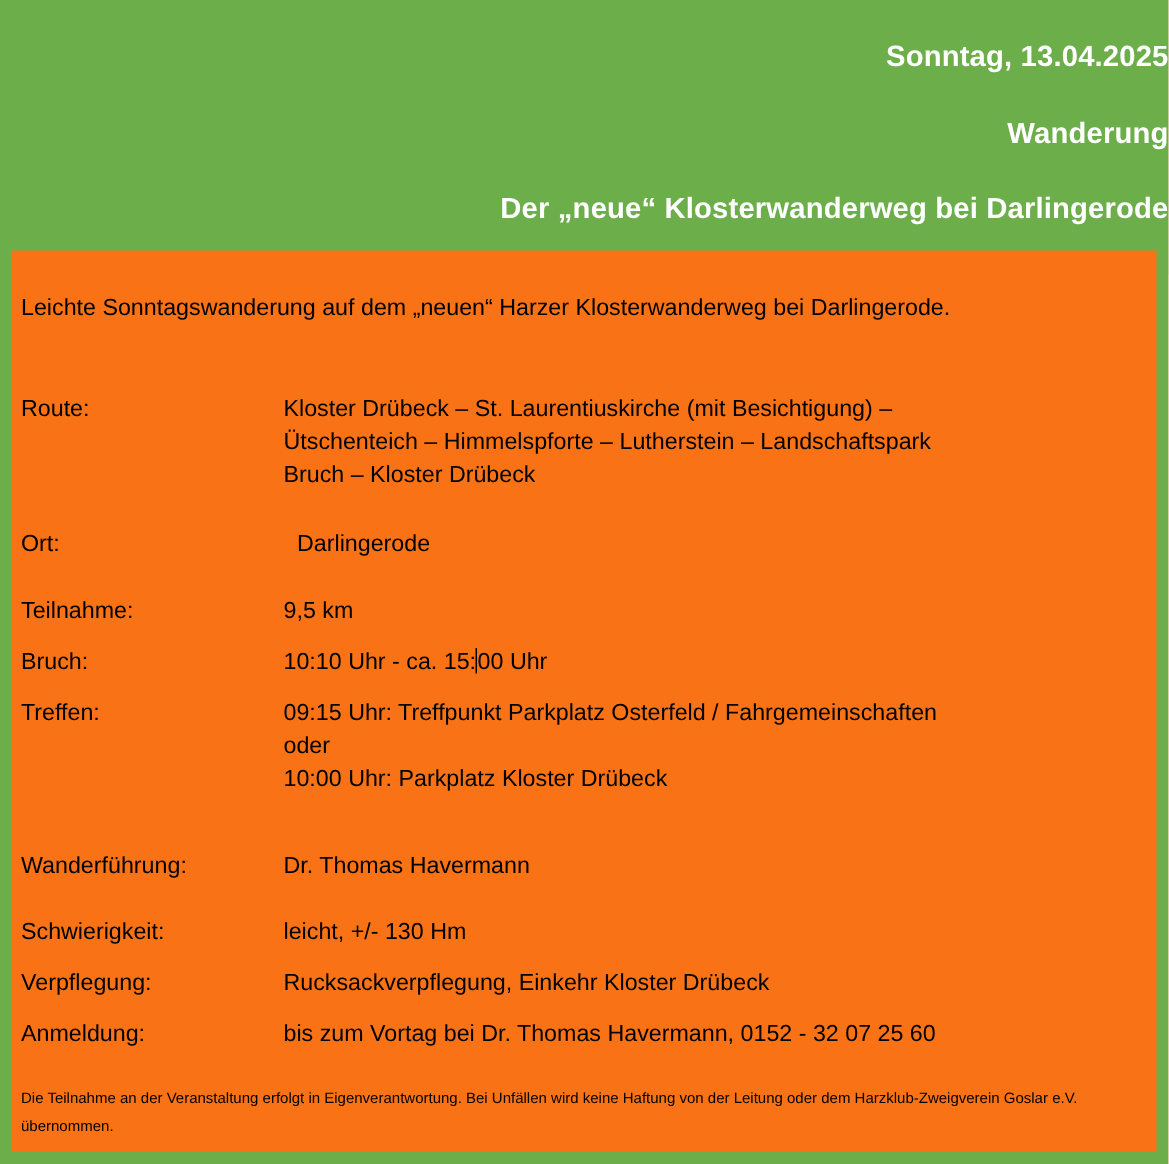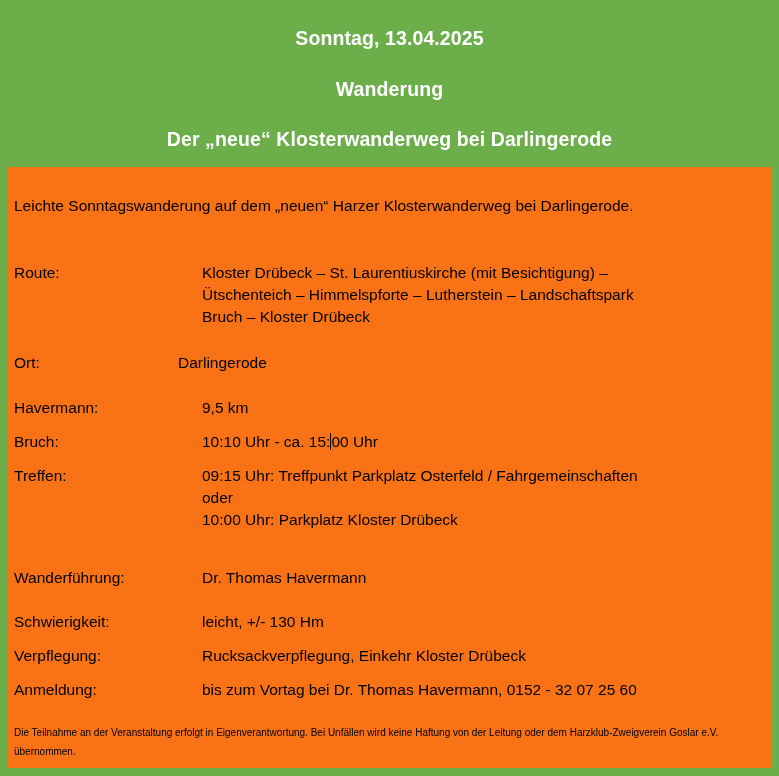--- a/index.html
+++ b/index.html
@@ -23,21 +23,21 @@
 
   
   .header {
     position: absolute;
     left: 0;
     top: 0;
     width: 779px;
     height: 183px;
     background: #6CAE4A;
     color: #ffffff;
-    text-align: center;
+    text-align: right;
     box-sizing: border-box;
   }
   .header-line {
     font-weight: bold;
     color: #ffffff;
     letter-spacing: 0.1px;
     line-height: 1.2;
   }
   .header-date {
     position: absolute;
@@ -97,22 +97,22 @@
     position: absolute;
     left: 0;
     top: 0;
     white-space: nowrap;
   }
   .row .value {
     position: absolute;
     top: 0;
     white-space: pre-line;
   }
-  .v-std  { left: 175px; margin-left: 13px; }
-  .v-ort  { left: 164px; }
+  .v-std  { left: 175px; }
+  .v-ort  { left: 184px; }
 
   .row-route  { top: 95px;  }
   .row-ort    { top: 185px; }
   .row-wege   { top: 230px; }
   .row-zeit   { top: 264px; }
   .row-treffen{ top: 298px; }
   .row-fuehr  { top: 400px; }
   .row-schwer { top: 444px; }
   .row-verpf  { top: 478px; }
   .row-anm    { top: 512px; }
@@ -161,21 +161,21 @@
 Ütschenteich – Himmelspforte – Lutherstein – Landschaftspark
 Bruch – Kloster Drübeck</span>
     </div>
 
     <div class="row row-ort">
       <span class="label">Ort:</span>
       <span class="value v-ort">Darlingerode</span>
     </div>
 
     <div class="row row-wege">
-      <span class="label">Havermann:</span>
+      <span class="label">Teilnahme:</span>
       <span class="value v-std">9,5 km</span>
     </div>
 
     <div class="row row-zeit">
       <span class="label">Bruch:</span>
       <span class="value v-std"><span>10:10 Uhr - ca. 15:</span><span class="caret"></span><span>00 Uhr</span></span>
     </div>
 
     <div class="row row-treffen">
       <span class="label">Treffen:</span>

